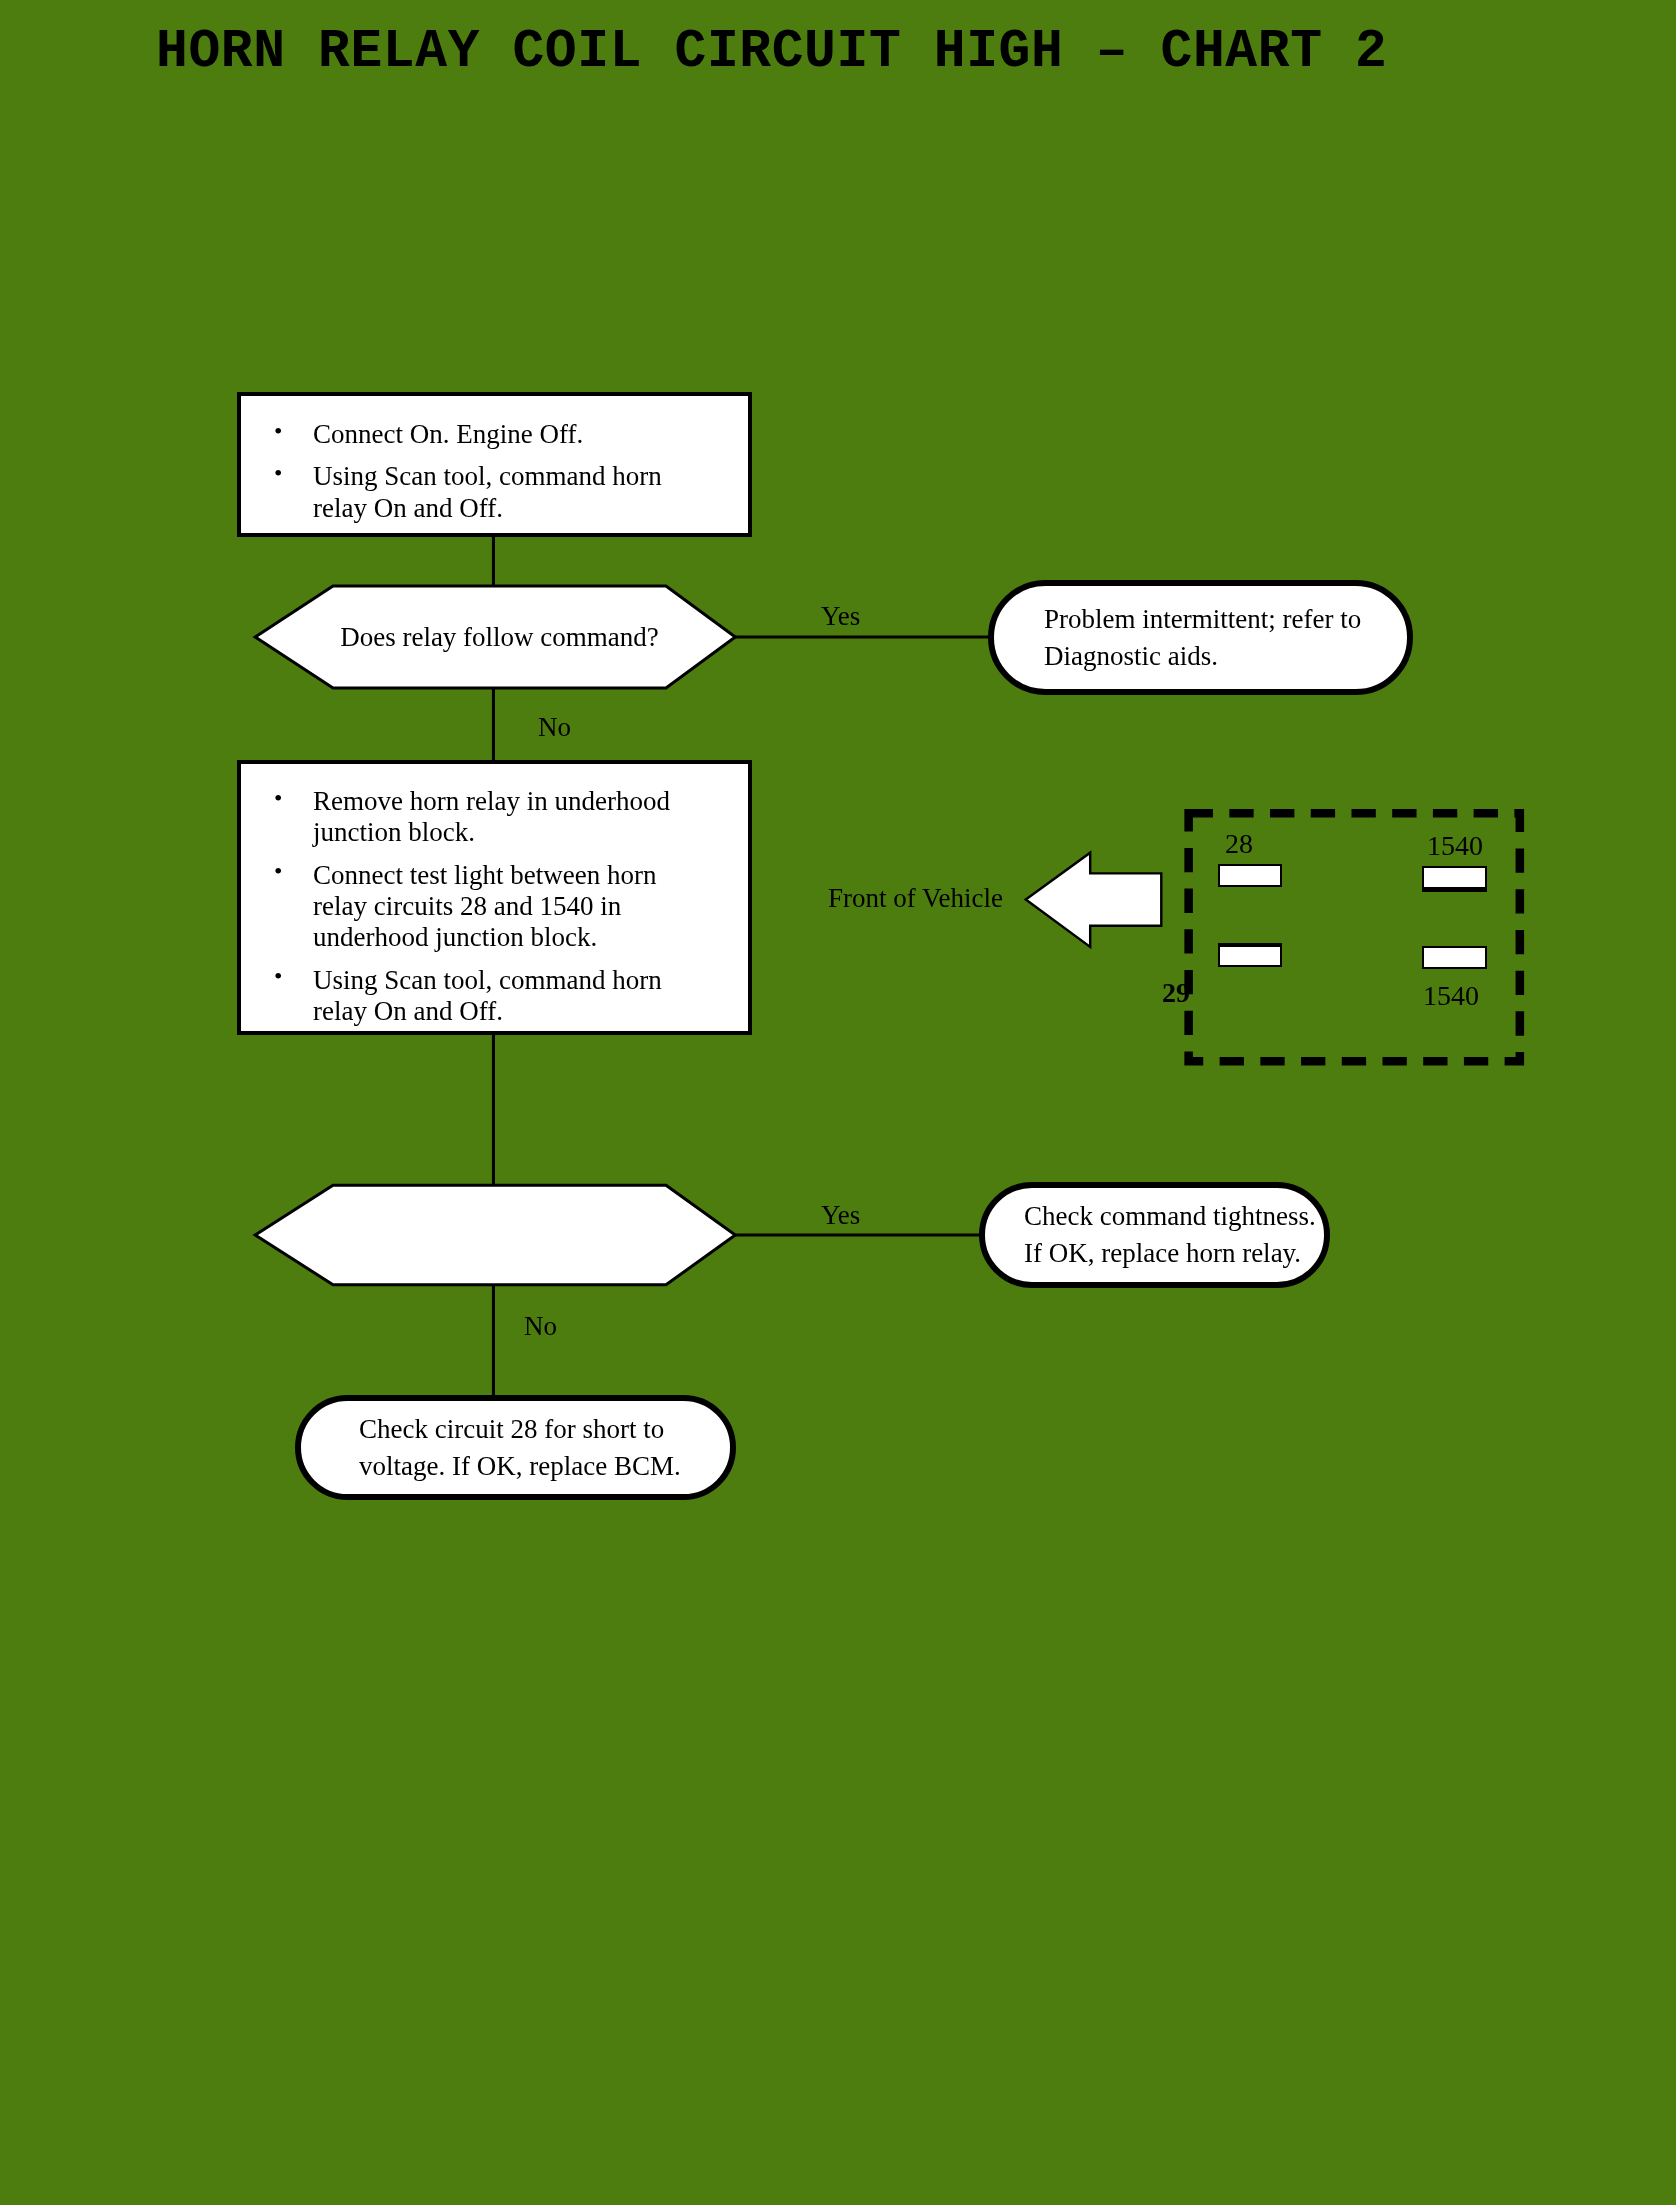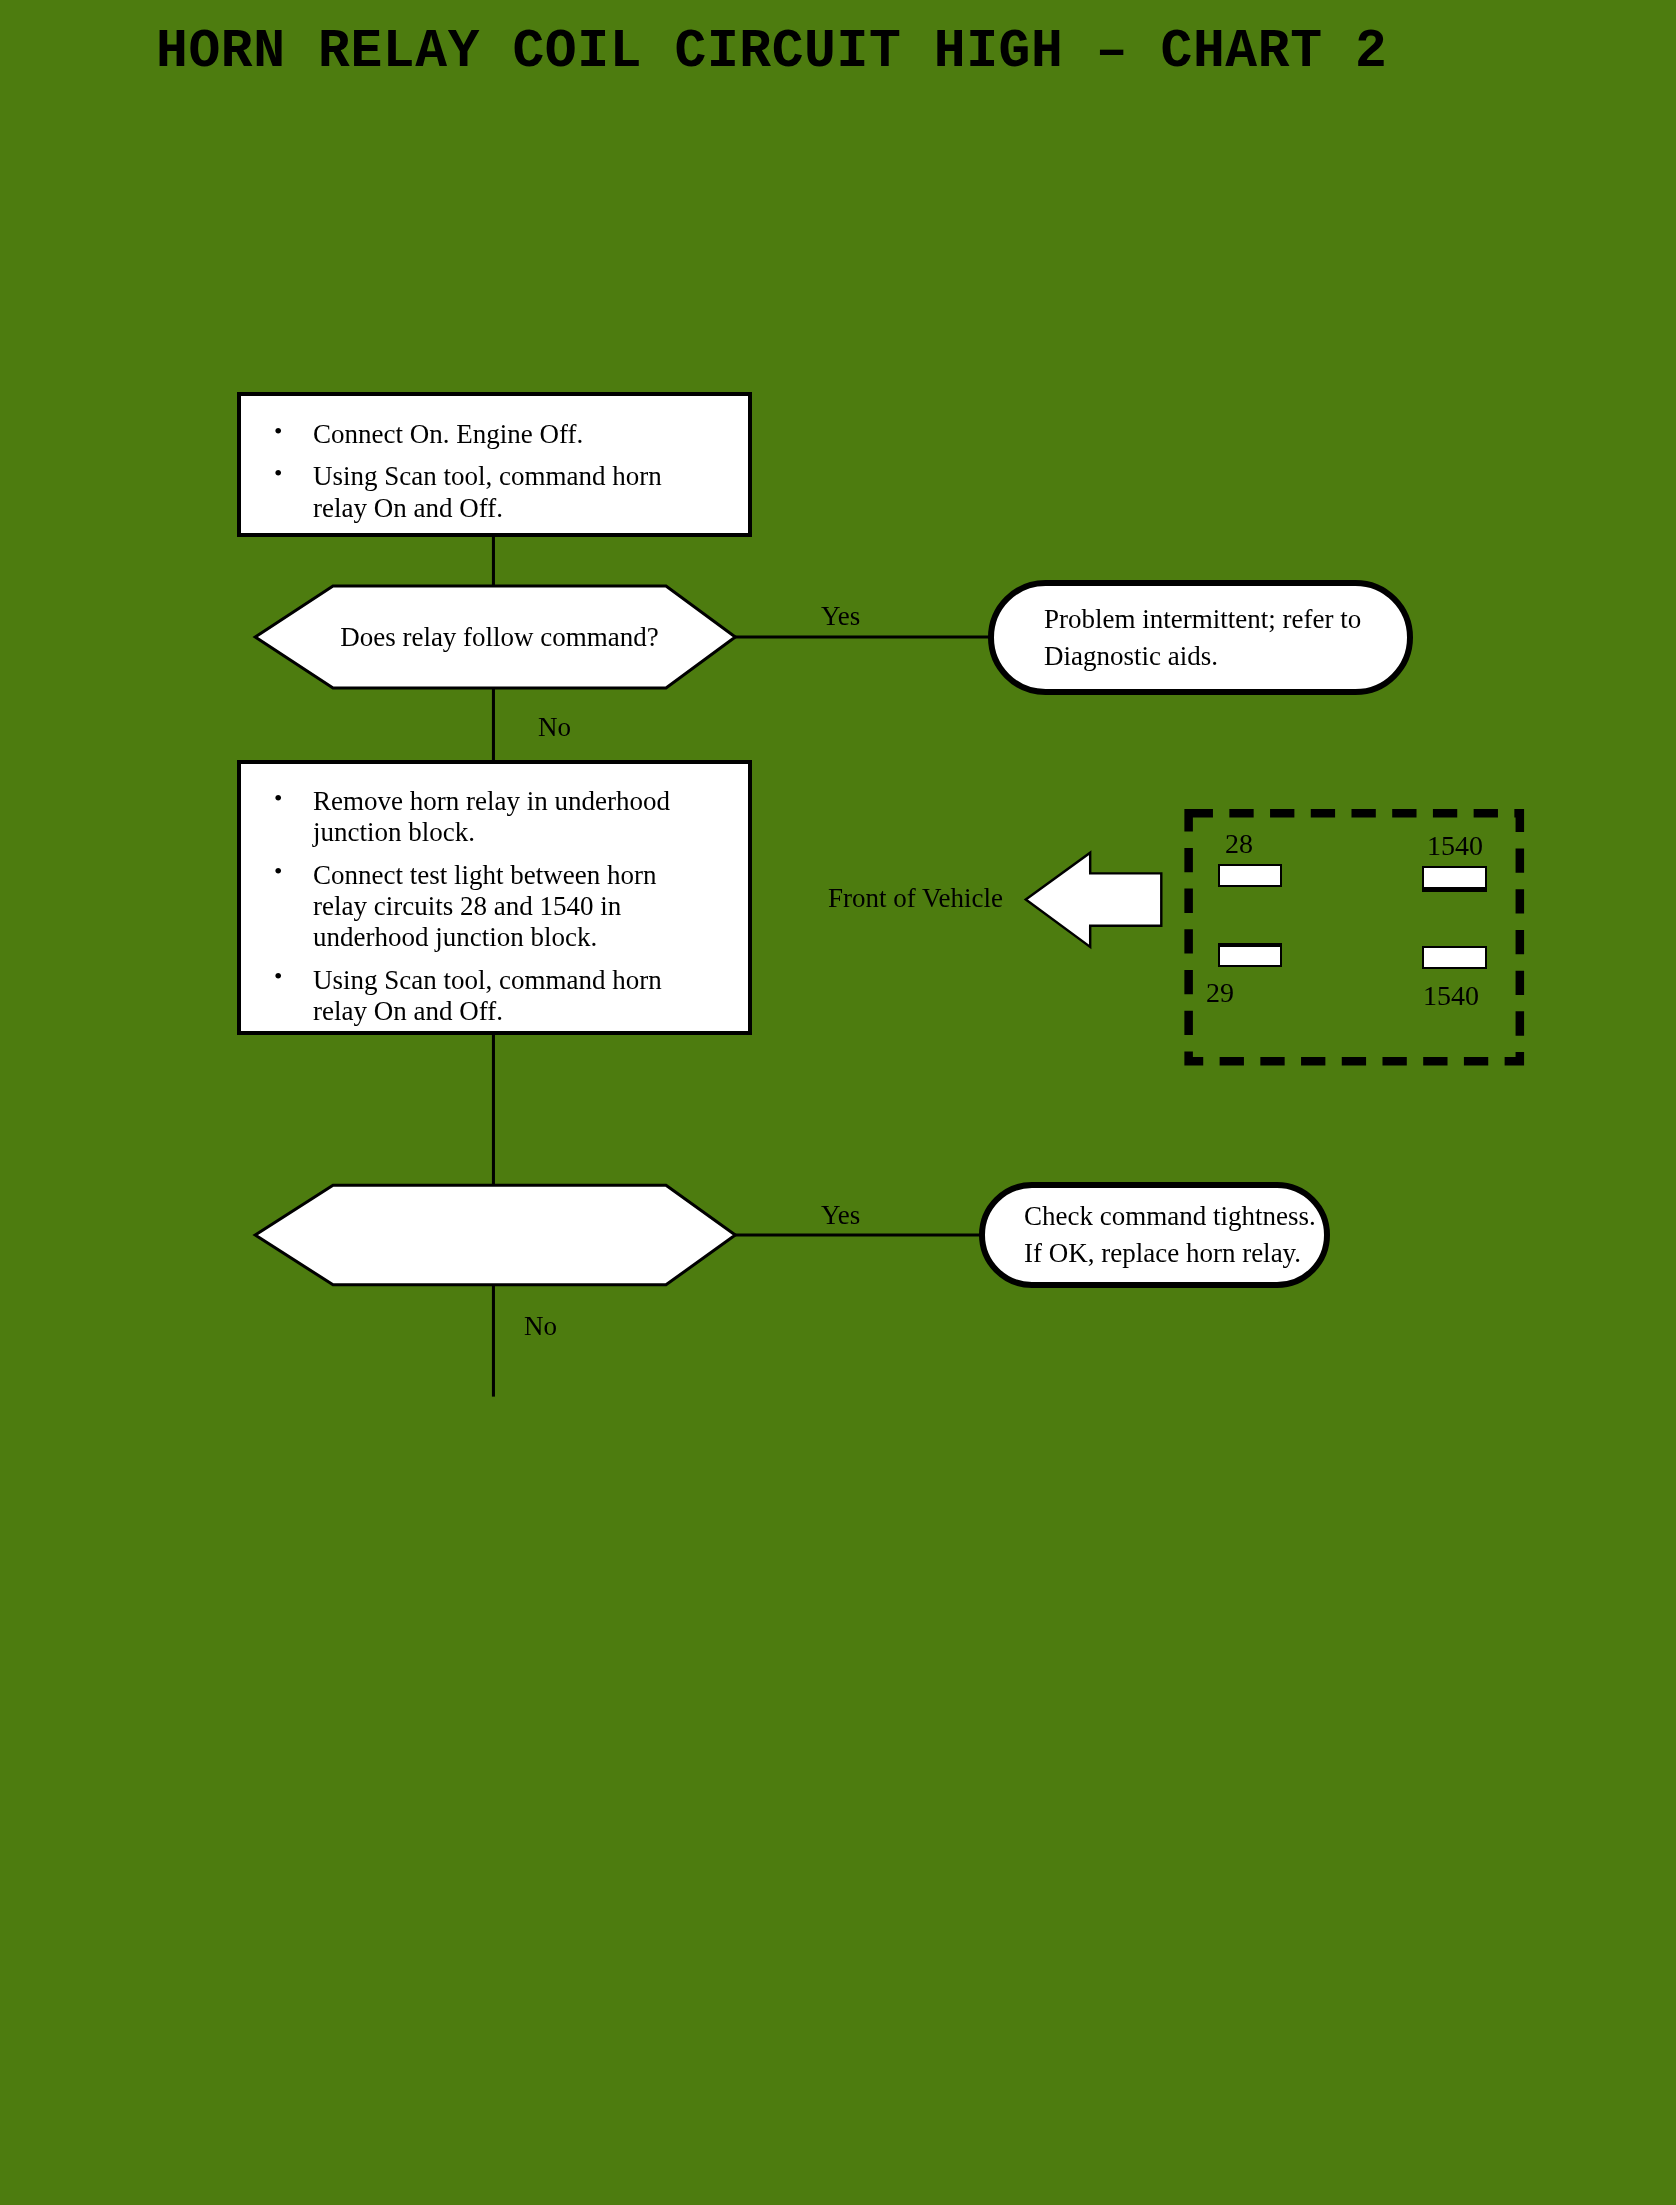--- a/index.html
+++ b/index.html
@@ -119,21 +119,21 @@
   #term-rect-tr { left: 1422px; top: 866px; width: 65px; height: 25.5px; border-bottom-width: 5.5px; }
   #term-rect-bl { left: 1218px; top: 943px; width: 64px; height: 24px; border-top-width: 4.9px; }
   #term-rect-br { left: 1422px; top: 946px; width: 65px; height: 22.5px; }
 
   .term-label {
     font-size: 28px;
     white-space: nowrap;
   }
   #term-label-tl { left: 1225px; top: 828px; }
   #term-label-tr { left: 1427px; top: 830px; }
-  #term-label-bl { left: 1206px; top: 977px; }
+  #term-label-bl { left: 1162px; top: 977px; font-weight: bold; }
   #term-label-br { left: 1423px; top: 980px; }
 </style>
 </head>
 <body>
 
 <div id="canvas">
 
   <svg id="shapes-layer" viewBox="0 0 2758 3628" xmlns="http://www.w3.org/2000/svg">
 
     <line x1="812" y1="883" x2="812" y2="966" stroke="#000" stroke-width="5"></line>
@@ -190,15 +190,18 @@
   <div class="abs term-rect" id="term-rect-br"></div>
   <div class="abs term-label" id="term-label-br">1540</div>
 
   <div class="abs branch-label" id="yes2-label">Yes</div>
   <div class="abs branch-label" id="no2-label">No</div>
 
   <div class="abs pill" id="oval2">
     <div class="pill-text">Check command tightness. If OK, replace horn relay.</div>
   </div>
 
+  <div class="abs pill" id="oval3">
+    <div class="pill-text">Check circuit 28 for short to voltage. If OK, replace BCM.</div>
+  </div>
 
 </div>
 
 
 </body></html>

